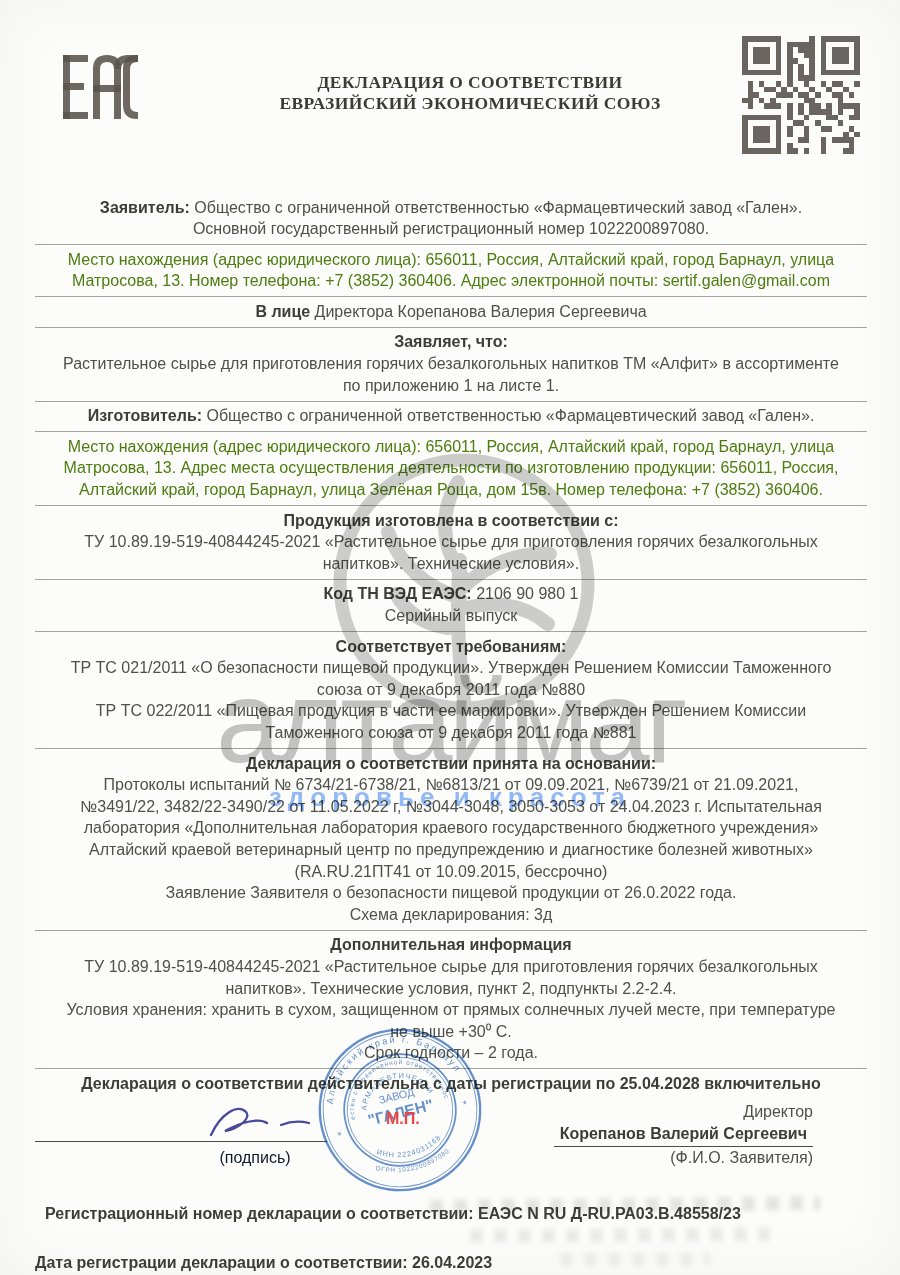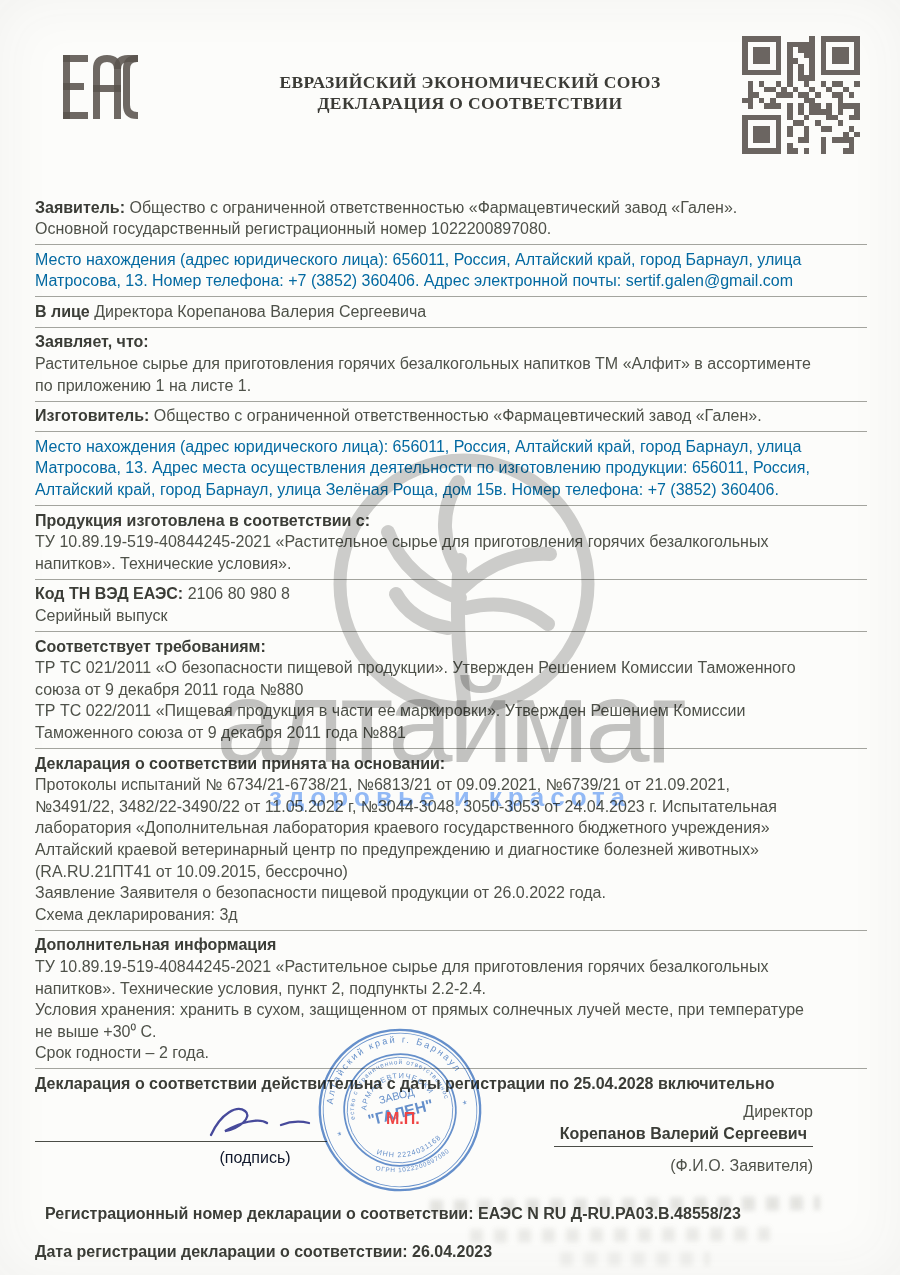--- a/index.html
+++ b/index.html
@@ -12,41 +12,41 @@
   
   .eac{position:absolute;left:62px;top:54px;width:76px;height:66px;}
   .doc-title{
     position:absolute;left:170px;top:72px;width:600px;text-align:center;
     font-family:"Liberation Serif", serif;font-weight:bold;font-size:17.5px;
     line-height:21px;color:#3b3b36;letter-spacing:.4px;
   }
   .qr{position:absolute;left:742px;top:36px;width:118px;height:118px;}
   
   .content{position:absolute;left:35px;top:194px;width:832px;z-index:1;}
-  .sec{padding:2.5px 0;}
+  .sec{padding:2.5px 0;text-align:center;}
   .ln{white-space:nowrap;font-size:16px;line-height:21.6px;color:#4e5149;}
   .ln .b{font-weight:bold;color:#3b3d37;}
-  .sec.light .ln{color:#0369a1;}
+  .sec.light .ln{color:#4d7c0f;}
   .rule{border-top:1px solid rgba(108,110,102,.62);margin:2px 0 1px 0;height:0;}
   
   .sigblock{position:relative;height:90px;margin-top:4px;}
   .sig-line{position:absolute;left:0;top:40px;width:292px;border-bottom:1.6px solid #4a4c46;}
   .sig-scribble{position:absolute;left:168px;top:0px;}
   .sig-caption{position:absolute;left:120px;top:48px;width:200px;text-align:center;
     font-size:16px;color:#0f172a;}
   .right-col{position:absolute;left:428px;top:0;width:350px;text-align:right;font-size:16px;color:#4e5149;}
   .right-title{line-height:22px;}
   .right-name{display:inline-block;font-weight:bold;color:#3b3d37;
     border-bottom:1.4px solid #4a4c46;padding:0 6px 1px 6px;line-height:22px;}
-  .right-caption{line-height:22px;margin-top:8px;}
+  .right-caption{line-height:22px;}
   .mp-label{position:absolute;left:386px;top:1110px;font-weight:bold;font-size:16px;
     color:#ef4444;z-index:4;}
   .footer-reg{padding-left:10px;margin-top:12px;font-weight:bold;font-size:16px;
     line-height:22px;color:#3b3d37;white-space:nowrap;}
-  .footer-date{margin-top:16px;font-weight:bold;font-size:16px;line-height:22px;
+  .footer-date{margin-top:27px;font-weight:bold;font-size:16px;line-height:22px;
     color:#3b3d37;white-space:nowrap;}
   
   .wm{position:absolute;pointer-events:none;mix-blend-mode:multiply;z-index:2;}
   .wm-logo{left:328px;top:448px;width:272px;height:272px;opacity:.5;}
   .wm-word{
     left:168px;top:664px;width:564px;text-align:center;
     font-weight:normal;font-size:116px;line-height:116px;letter-spacing:-4px;
     color:#a2a2a0;opacity:.62;
   }
   .wm-tagline{
@@ -81,22 +81,22 @@
       <rect x="31" y="31" width="28" height="7"></rect>
     </g>
     <g fill="none" stroke="#5a534d" stroke-opacity=".88" stroke-width="7">
       <path d="M34.5,65 V15 Q34.5,4.5 45,4.5 Q55.5,4.5 55.5,15 V65"></path>
       <path d="M76,4.5 H66 Q55.5,4.5 55.5,15 V15"></path>
       <path d="M75,4.5 H67 Q56.5,4.5 56.5,15 V51 Q56.5,61.5 67,61.5 H75" transform="translate(8,0)"></path>
     </g>
   </svg>
 
   <div class="doc-title">
+    <div>ДЕКЛАРАЦИЯ О СООТВЕТСТВИИ</div>
     <div>ЕВРАЗИЙСКИЙ ЭКОНОМИЧЕСКИЙ СОЮЗ</div>
-    <div>ДЕКЛАРАЦИЯ О СООТВЕТСТВИИ</div>
   </div>
 
   <svg class="qr" id="qr-svg" viewBox="0 0 21 21" shape-rendering="crispEdges">
       <g fill="#56504b" fill-opacity=".88">
         <rect x="0" y="0" width="1" height="1"></rect>
         <rect x="1" y="0" width="1" height="1"></rect>
         <rect x="2" y="0" width="1" height="1"></rect>
         <rect x="3" y="0" width="1" height="1"></rect>
         <rect x="4" y="0" width="1" height="1"></rect>
         <rect x="5" y="0" width="1" height="1"></rect>
@@ -359,21 +359,21 @@
           <div class="ln"><span>Алтайский край, город Барнаул, улица Зелёная Роща, дом 15в. Номер телефона: +7 (3852) 360406.</span></div>
         </div>
         <div class="rule"></div>
         <div class="sec">
           <div class="ln"><span class="b">Продукция изготовлена в соответствии с:</span></div>
           <div class="ln"><span>ТУ 10.89.19-519-40844245-2021 «Растительное сырье для приготовления горячих безалкогольных</span></div>
           <div class="ln"><span>напитков». Технические условия».</span></div>
         </div>
         <div class="rule"></div>
         <div class="sec">
-          <div class="ln"><span class="b">Код ТН ВЭД ЕАЭС:</span><span> 2106 80 980 8</span></div>
+          <div class="ln"><span class="b">Код ТН ВЭД ЕАЭС:</span><span> 2106 90 980 1</span></div>
           <div class="ln"><span>Серийный выпуск</span></div>
         </div>
         <div class="rule"></div>
         <div class="sec">
           <div class="ln"><span class="b">Соответствует требованиям:</span></div>
           <div class="ln"><span>ТР ТС 021/2011 «О безопасности пищевой продукции». Утвержден Решением Комиссии Таможенного</span></div>
           <div class="ln"><span>союза от 9 декабря 2011 года №880</span></div>
           <div class="ln"><span>ТР ТС 022/2011 «Пищевая продукция в части ее маркировки». Утвержден Решением Комиссии</span></div>
           <div class="ln"><span>Таможенного союза от 9 декабря 2011 года №881</span></div>
         </div>

